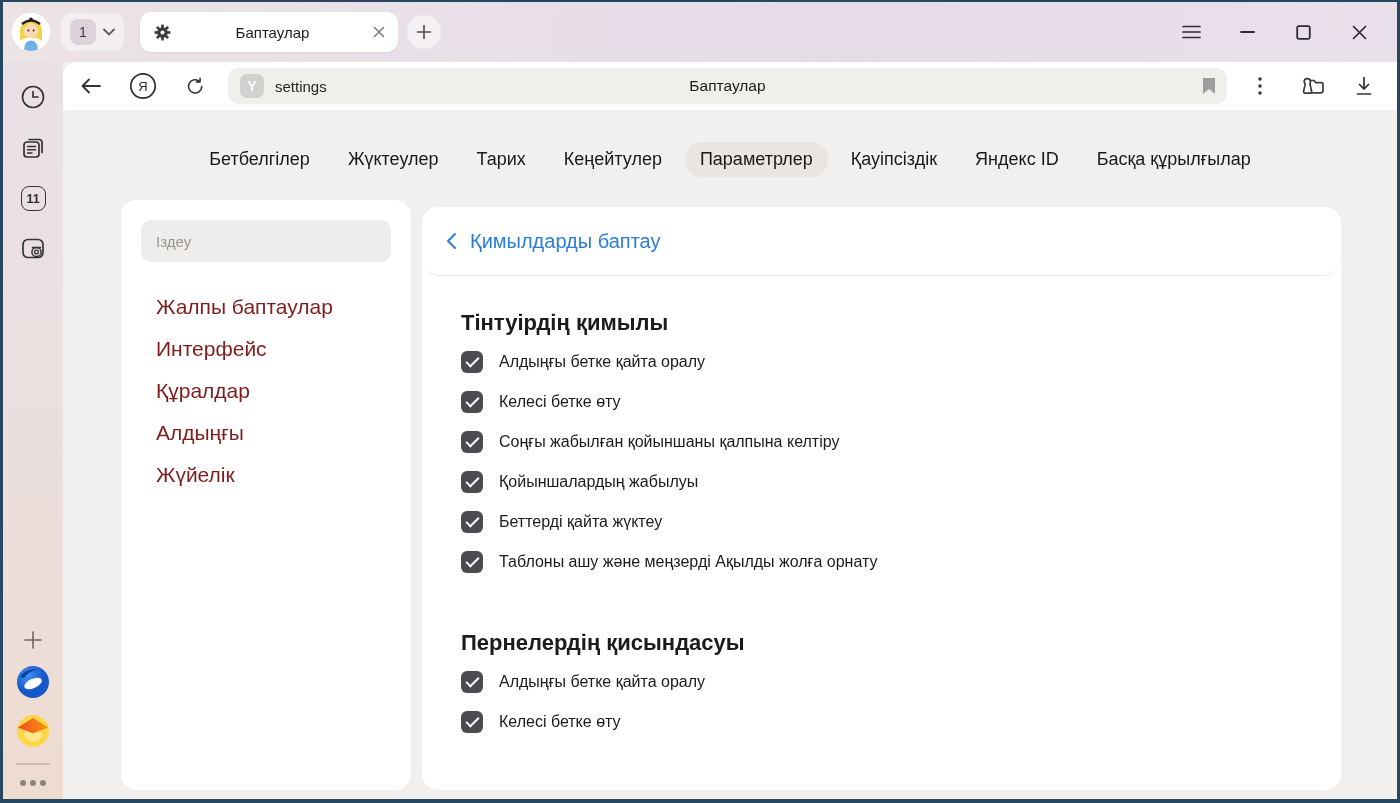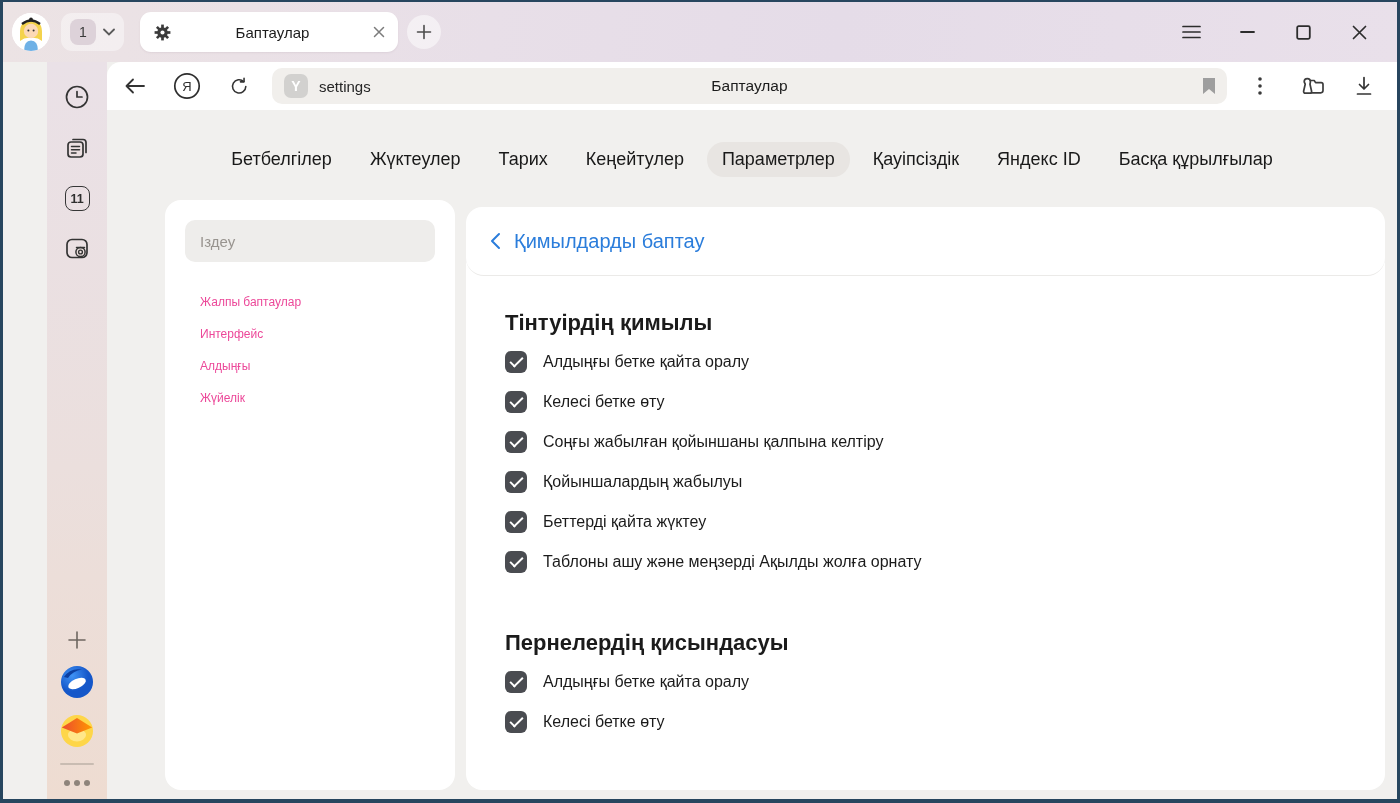--- a/index.html
+++ b/index.html
@@ -37,21 +37,21 @@
   .newtab{
     margin-left:9px; width:34px; height:34px; border-radius:50%;
     background:rgba(255,255,255,0.5); display:flex; align-items:center; justify-content:center;
   }
   .wincontrols{ margin-left:auto; display:flex; align-items:center; gap:36px; padding-right:12px; }
   .wincontrols span{ display:flex; align-items:center; justify-content:center; width:20px; height:20px; }
   
   .mainrow{ flex:1; display:flex; min-height:0; }
   .rail{
     width:60px; flex:none; display:flex; flex-direction:column; align-items:center;
-    padding:22px 0 13px; background:linear-gradient(#eae1e7 0%,#ebdfdd 55%,#eedcd1 100%);margin-left:44px;
+    padding:22px 0 13px; background:linear-gradient(#eae1e7 0%,#ebdfdd 55%,#eedcd1 100%);
   }
   .rail-top{ display:flex; flex-direction:column; align-items:center; gap:25px; }
   .rail-bottom{ margin-top:auto; display:flex; flex-direction:column; align-items:center; gap:15px; }
   .tabcount{
     width:25px; height:25px; border:1.8px solid #363636; border-radius:8px;
     display:flex; align-items:center; justify-content:center;
     font-size:12.5px; font-weight:bold; color:#2e2e2e;
   }
   .logo{ width:34px; height:34px; border-radius:50%; overflow:hidden; }
   .rail-divider{ width:34px; height:2px; background:#c9bcb2; border-radius:1px; }
@@ -91,21 +91,21 @@
   .nav-tab.active{ background:#e8e5e2; }
   .card{ position:absolute; background:#fff; border-radius:16px; }
   .leftcard{ left:58px; top:90px; width:290px; height:590px; padding:20px; }
   .searchbox{
     width:100%; height:42px; background:#eeedeb; border:none; border-radius:10px;
     padding:0 15px; font-family:inherit; font-size:15px; color:#333; outline:none;
   }
   .searchbox::placeholder{ color:#989document491; }
   .searchbox::placeholder{ color:#98948f; }
   .menu{ margin-top:24px; }
-  .menu-item{ padding:9px 0 9px 15px; font-size:12px; color:#ec4899; cursor:pointer; border-radius:8px; }
+  .menu-item{ padding:9px 0 9px 15px; font-size:21px; color:#7f1d1d; cursor:pointer; border-radius:8px; }
   .maincard{ left:359px; top:97px; width:919px; height:583px; display:flex; flex-direction:column; }
   .panelhead{
     height:69px; flex:none; border-bottom:1px solid #ebeae8;
     display:flex; align-items:center; padding:0 24px; gap:13px;border-radius:18px;
   }
   .panelhead h1{ margin:0; font-size:20px; font-weight:400; color:#2b7ddb; }
   .backchev{ display:flex; align-items:center; cursor:pointer; }
   .panelbody{ padding:34px 40px 0 39px; overflow:hidden; }
   .section-title{ font-size:22px; font-weight:bold; color:#1b1b1b; margin-bottom:6px; }
   .section + .section{ margin-top:48px; }
@@ -337,20 +337,21 @@
             <button class="nav-tab">Қауіпсіздік</button>
             <button class="nav-tab">Яндекс ID</button>
             <button class="nav-tab">Басқа құрылғылар</button>
           </nav>
 
         <aside class="card leftcard">
           <input class="searchbox" type="text" placeholder="Іздеу" style="">
           <div class="menu">
               <div class="menu-item">Жалпы баптаулар</div>
               <div class="menu-item">Интерфейс</div>
+              <div class="menu-item">Құралдар</div>
               <div class="menu-item">Алдыңғы</div>
               <div class="menu-item">Жүйелік</div>
             </div>
         </aside>
 
         <section class="card maincard">
           <header class="panelhead">
             <span class="backchev">
               <svg width="11" height="18" viewBox="0 0 11 18">
                   <polyline points="9,2 2,9 9,16" fill="none" stroke="#2b7ddb" stroke-width="2" stroke-linecap="round" stroke-linejoin="round"></polyline>

